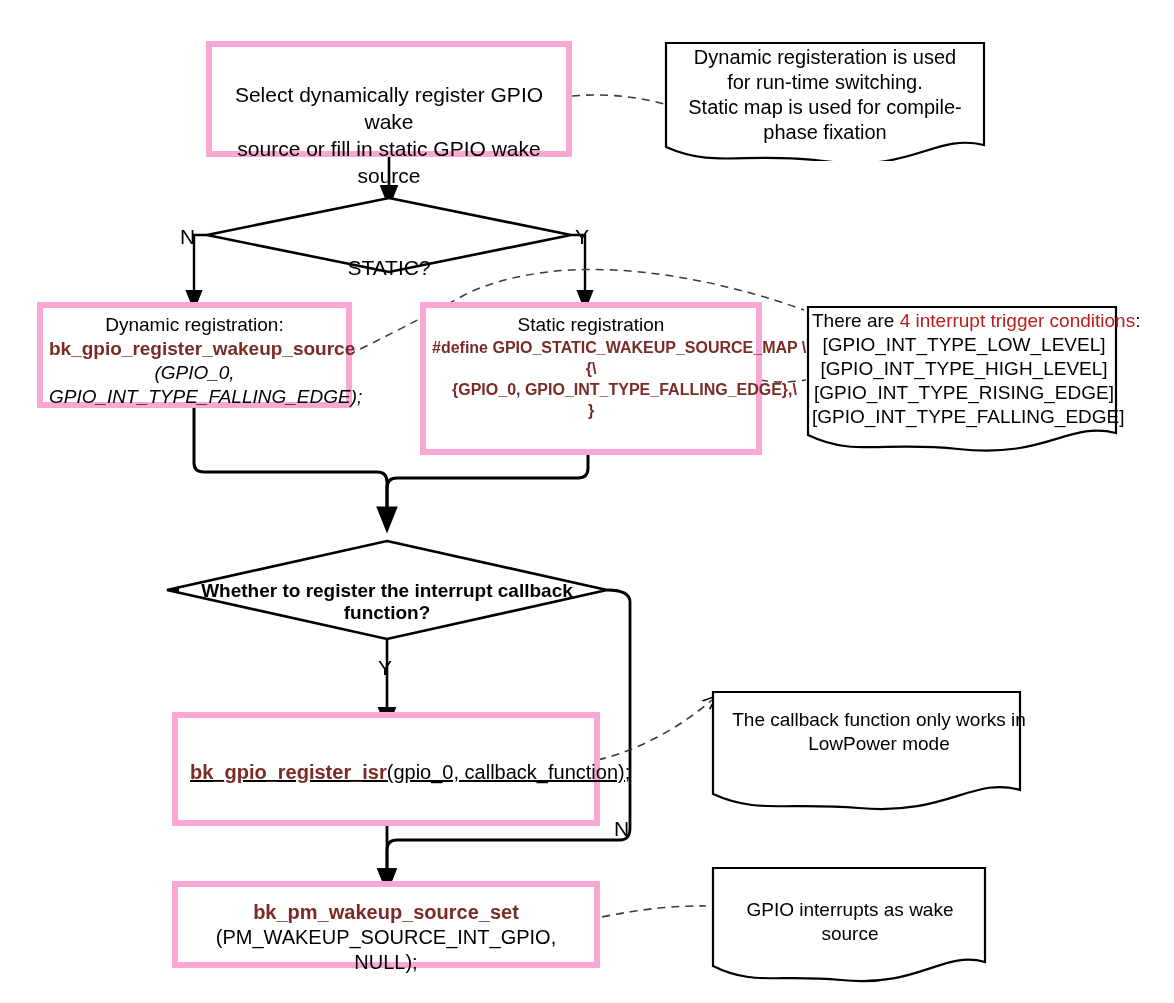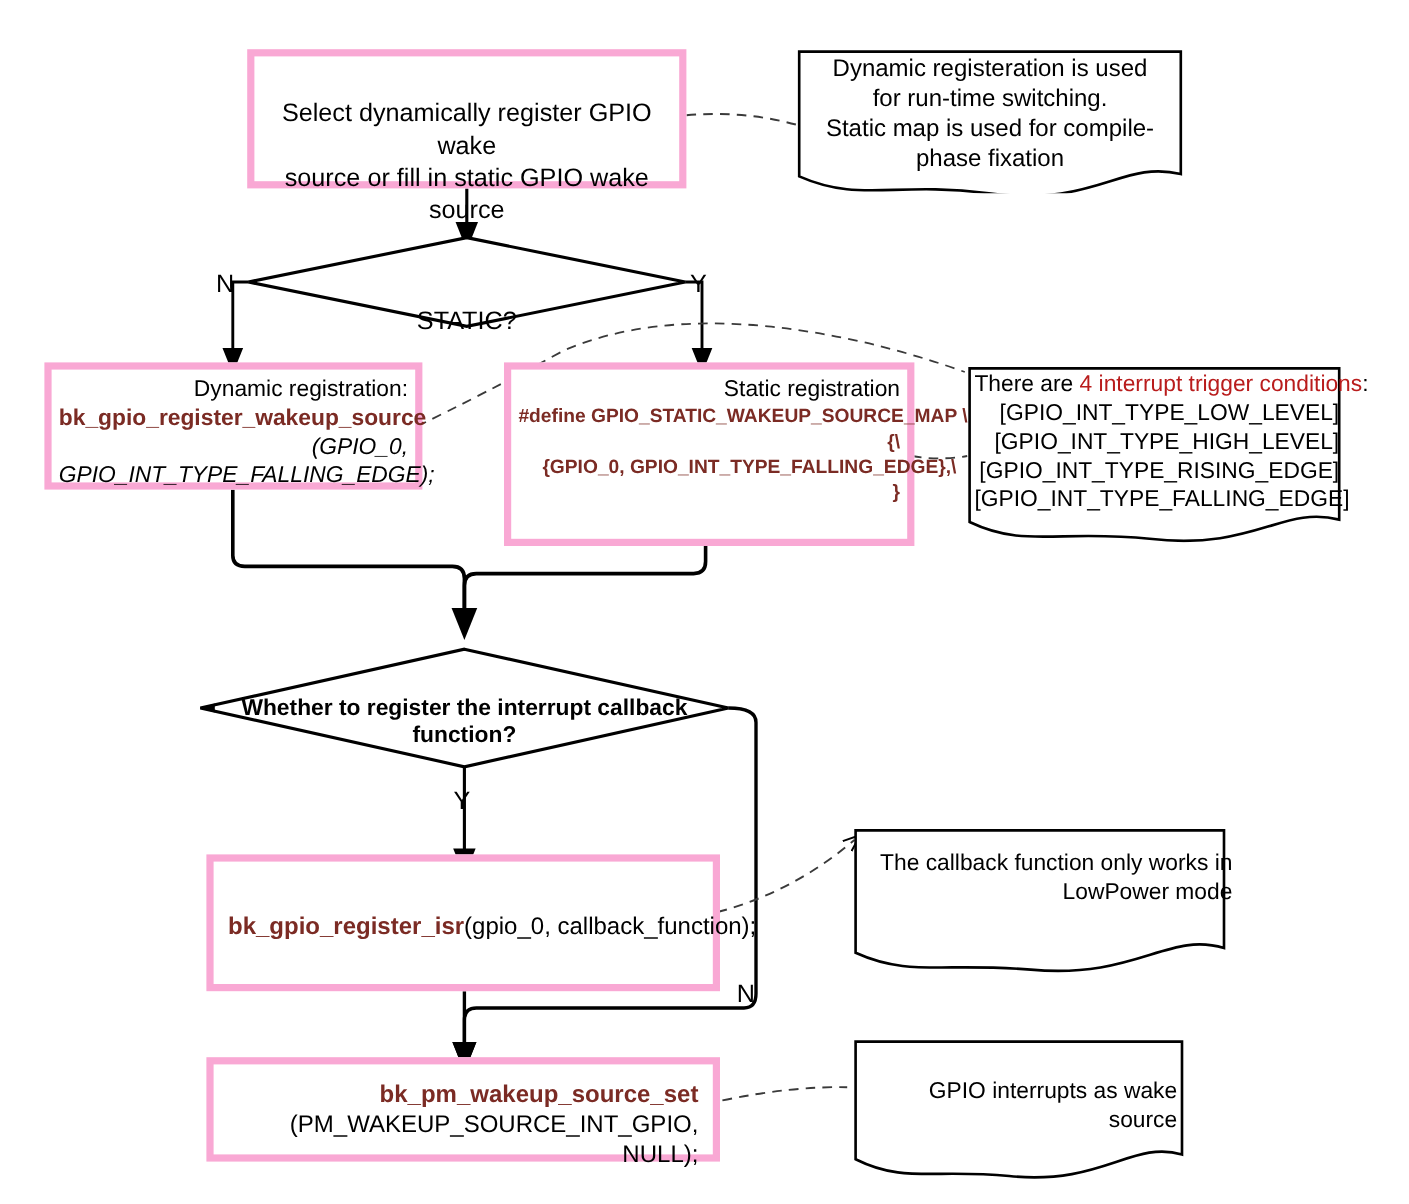--- a/index.html
+++ b/index.html
@@ -66,21 +66,21 @@
     color: #7B2B24;
     font-weight: bold;
   }
   .ital {
     font-style: italic;
   }
   .maroon-ital {
     color: #b91c1c;
   }
   .t-center { text-align: center; }
-  .t-left { text-align: right; }
+  .t-left { text-align: center; }
   .s21 { font-size: 21px; line-height: 27px; }
   .s20 { font-size: 20px; line-height: 25px; }
   .s19 { font-size: 19px; line-height: 24px; }
   .s16b { font-size: 16px; line-height: 21px; font-weight: bold; }
   .s17b { font-size: 19px; line-height: 22px; font-weight: bold; }
   .nowrap { white-space: nowrap; }
 </style>
 </head>
 <body>
 
@@ -214,21 +214,21 @@
     </div>
   </div>
 
   <div class="node" style="left:167px; top:541px; width:440px; height:98px; background:transparent;">
     <div class="dia-label s17b" style="top:39px;">Whether to register the interrupt callback function?</div>
   </div>
   <div class="branch-label" style="left:378px; top:657px;">Y</div>
   <div class="branch-label" style="left:614px; top:818px;">N</div>
 
   <div class="node proc" style="left:172px; top:712px; width:428px; height:114px;">
-    <div class="proc-inner t-left s20" style="top:42px; padding:0 12px;">
+    <div class="proc-inner t-left s20" style="top:42px; padding:0 12px;text-decoration:underline;">
       <div class="nowrap">
         <span class="maroon">bk_gpio_register_isr</span><span>(gpio_0, callback_function);</span>
       </div>
     </div>
   </div>
 
   <div class="note-wrap" style="left:711px; top:690px; width:311px; height:124px;">
     <svg class="note-svg" width="311" height="124" viewBox="0 0 311 124" xmlns="http://www.w3.org/2000/svg">
       <path d="M2,2 L309,2 L309,100 C262,86 236,126 148,118 C74,112 46,124 2,104 Z" fill="#ffffff" stroke="#000000" stroke-width="2.2" stroke-linejoin="miter"></path>
     </svg>

